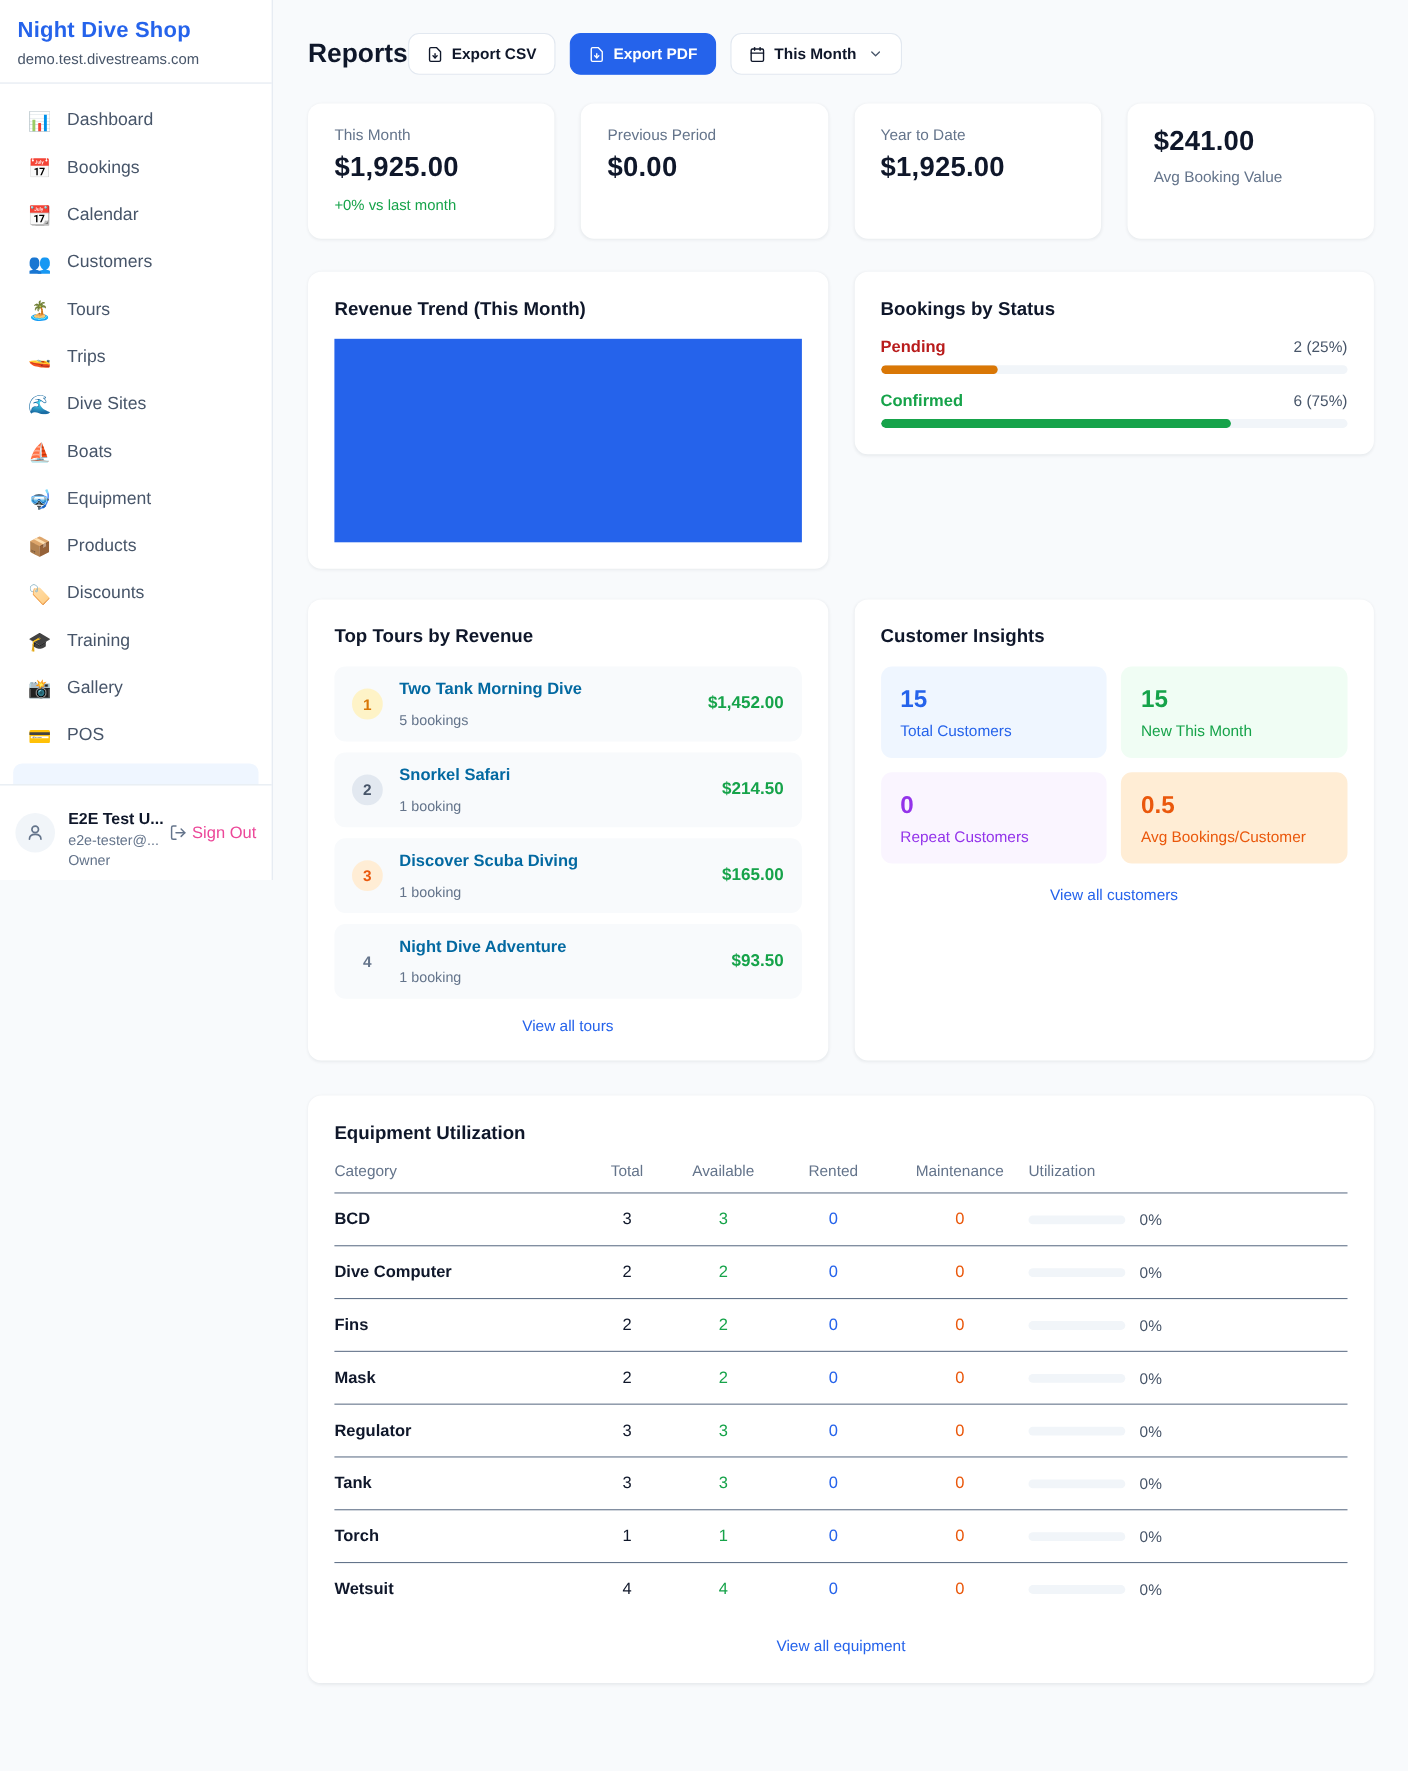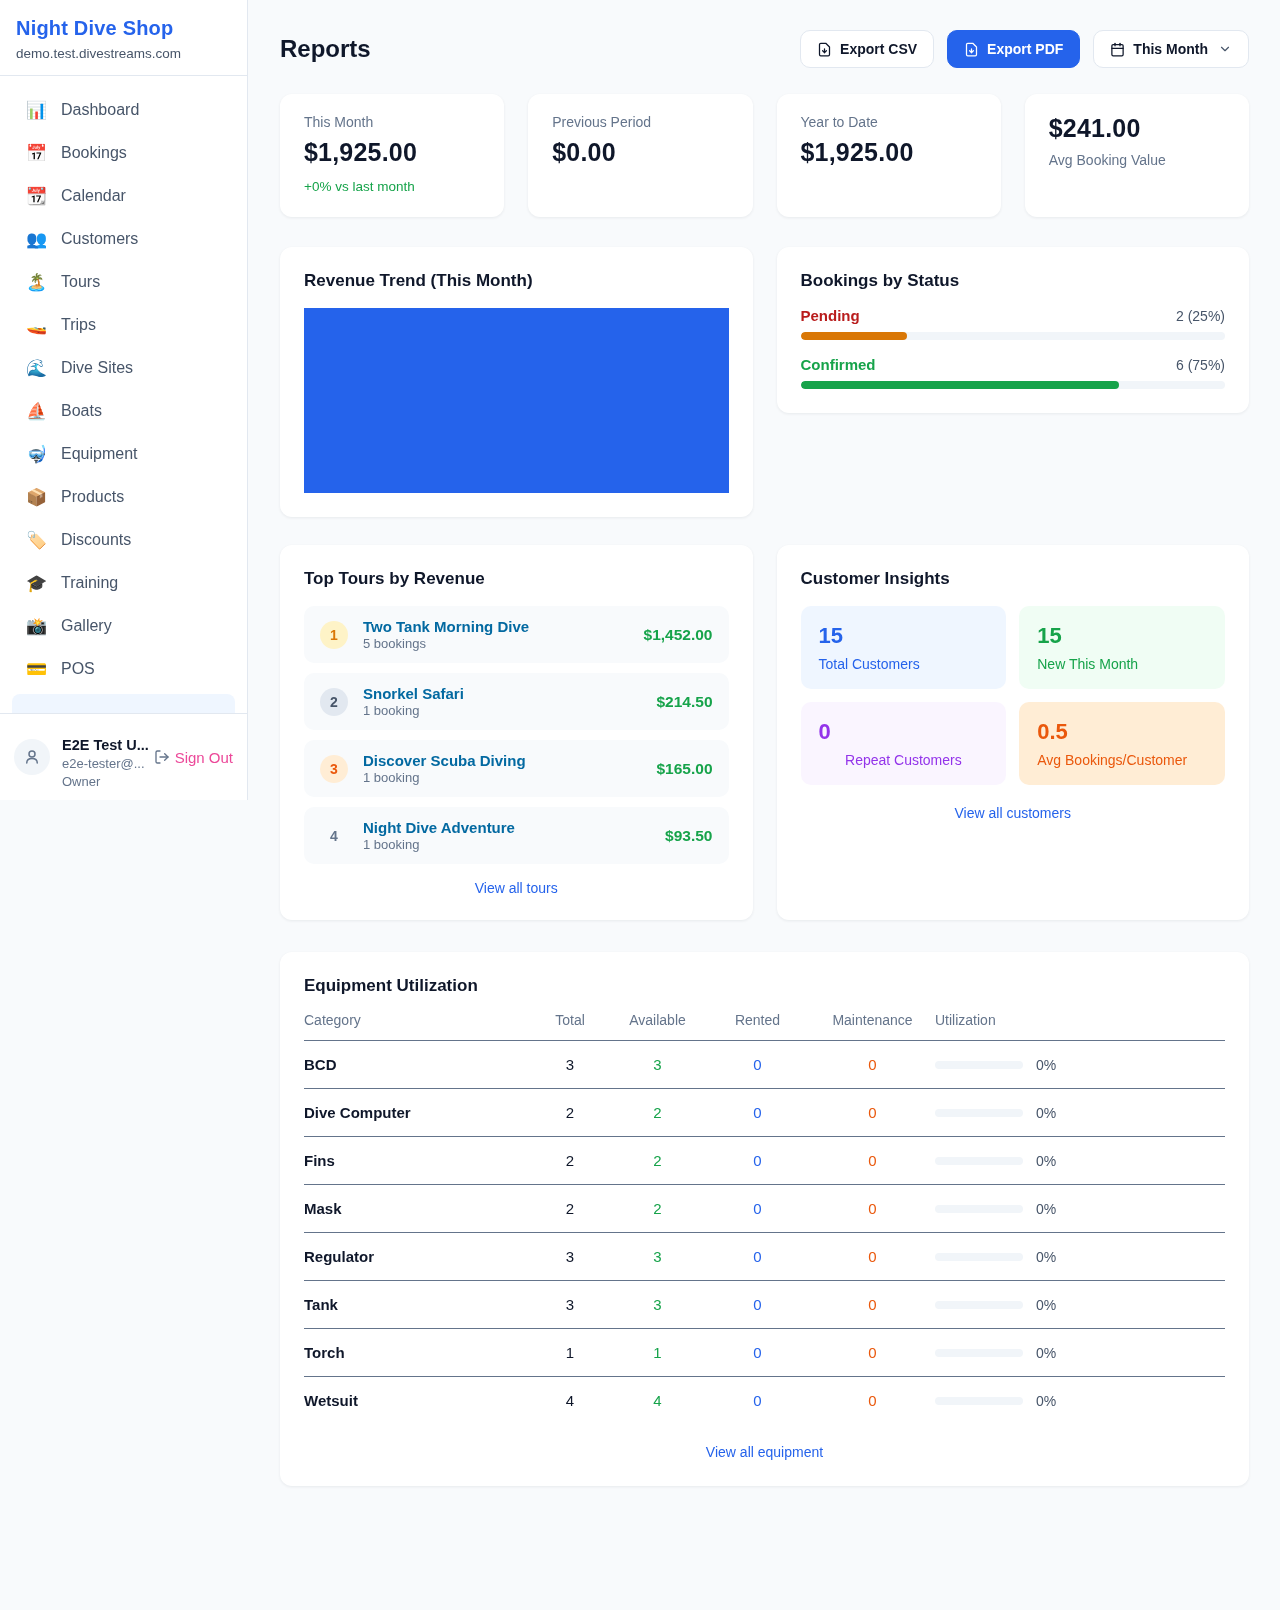--- a/index.html
+++ b/index.html
@@ -31,21 +31,21 @@
   .avatar {
     width:36px; height:36px; border-radius:50%; background:#f1f5f9; flex:0 0 36px;
     display:flex; align-items:center; justify-content:center;
   }
   .u-meta { flex:1; min-width:0; line-height:1.35;margin-top:12px; }
   .u-name { font-size:14.5px; font-weight:bold; color:#0f172a; white-space:nowrap; }
   .u-email,.u-role { font-size:13px; color:#64748b; white-space:nowrap; }
   .signout { display:flex; align-items:center; gap:5px; font-size:15px; color:#ec4899; cursor:pointer; white-space:nowrap; }
   
   .main { margin-left:248px; padding:30px 31px 0 32px; }
-  .hdr { display:flex; align-items:center; justify-content:space-between; }
+  .hdr { display:flex; align-items:center; justify-content:flex-start; }
   .page-title { font-size:24px; font-weight:bold; color:#0f172a; }
   .hdr-actions { display:flex; gap:13px; }
   .btn {
     height:38px; border-radius:10px; padding:0 16px; font-size:14px; font-weight:bold;
     display:flex; align-items:center; gap:8px; cursor:pointer; border:1px solid #e2e8f0;
     background:#fff; color:#0f172a;
   }
   .btn.primary { background:#2563eb; border-color:#2563eb; color:#fff; }
   .chev { margin-left:2px; }
   
@@ -71,21 +71,21 @@
   .tour-row {
     display:flex; align-items:center; gap:15px; background:#f8fafc; border-radius:10px;
     padding:12px 16px; margin-top:10px;
   }
   .tour-row.first { margin-top:17px; }
   .rank {
     width:28px; height:28px; border-radius:50%; flex:0 0 28px;
     display:flex; align-items:center; justify-content:center; font-size:14px; font-weight:bold;
   }
   .tour-name { font-size:15px; font-weight:bold; color:#0369a1; }
-  .tour-sub { font-size:13px; color:#64748b; margin-top:1px; }
+  .tour-sub { font-size:13px; color:#64748b; margin-top:12px; }
   .tour-price { margin-left:auto; font-size:15.5px; font-weight:bold; color:#16a34a; }
   .view-all { text-align:center; font-size:14px; color:#2563eb; margin-top:16px; cursor:pointer; }
   .tiles { display:grid; grid-template-columns:1fr 1fr; gap:13px; margin-top:17px; }
   .tile { border-radius:10px; padding:17px 18px; }
   .tile-num { font-size:22px; font-weight:bold; }
   .tile-label { font-size:14px; margin-top:7px; }
   
   .equip { margin-top:32px; padding:24px 24px 26px; }
   .t-head { display:flex; align-items:center; margin-top:16px; padding-bottom:12px; border-bottom:1px solid #64748b; font-size:14px; color:#64748b; }
   .t-row { display:flex; align-items:center; padding:15px 0; border-bottom:1px solid #64748b; font-size:15px; }
@@ -327,21 +327,21 @@
         <div class="tile" style="background: rgb(239, 246, 255);">
           <div class="tile-num" style="color: rgb(37, 99, 235);">15</div>
           <div class="tile-label" style="color: rgb(37, 99, 235);">Total Customers</div>
         </div>
         <div class="tile" style="background: rgb(240, 253, 244);">
           <div class="tile-num" style="color: rgb(22, 163, 74);">15</div>
           <div class="tile-label" style="color: rgb(22, 163, 74);">New This Month</div>
         </div>
         <div class="tile" style="background: rgb(250, 245, 255);">
           <div class="tile-num" style="color: rgb(147, 51, 234);">0</div>
-          <div class="tile-label" style="color: rgb(147, 51, 234); text-align: center;">Repeat Customers</div>
+          <div class="tile-label" style="color: rgb(147, 51, 234);">Repeat Customers</div>
         </div>
         <div class="tile" style="background: rgb(255, 237, 213);">
           <div class="tile-num" style="color: rgb(234, 88, 12);">0.5</div>
           <div class="tile-label" style="color: rgb(234, 88, 12);">Avg Bookings/Customer</div>
         </div>
       </div>
       <div class="view-all" style="margin-top:20px;">View all customers</div>
     </div>
   </section>
 

